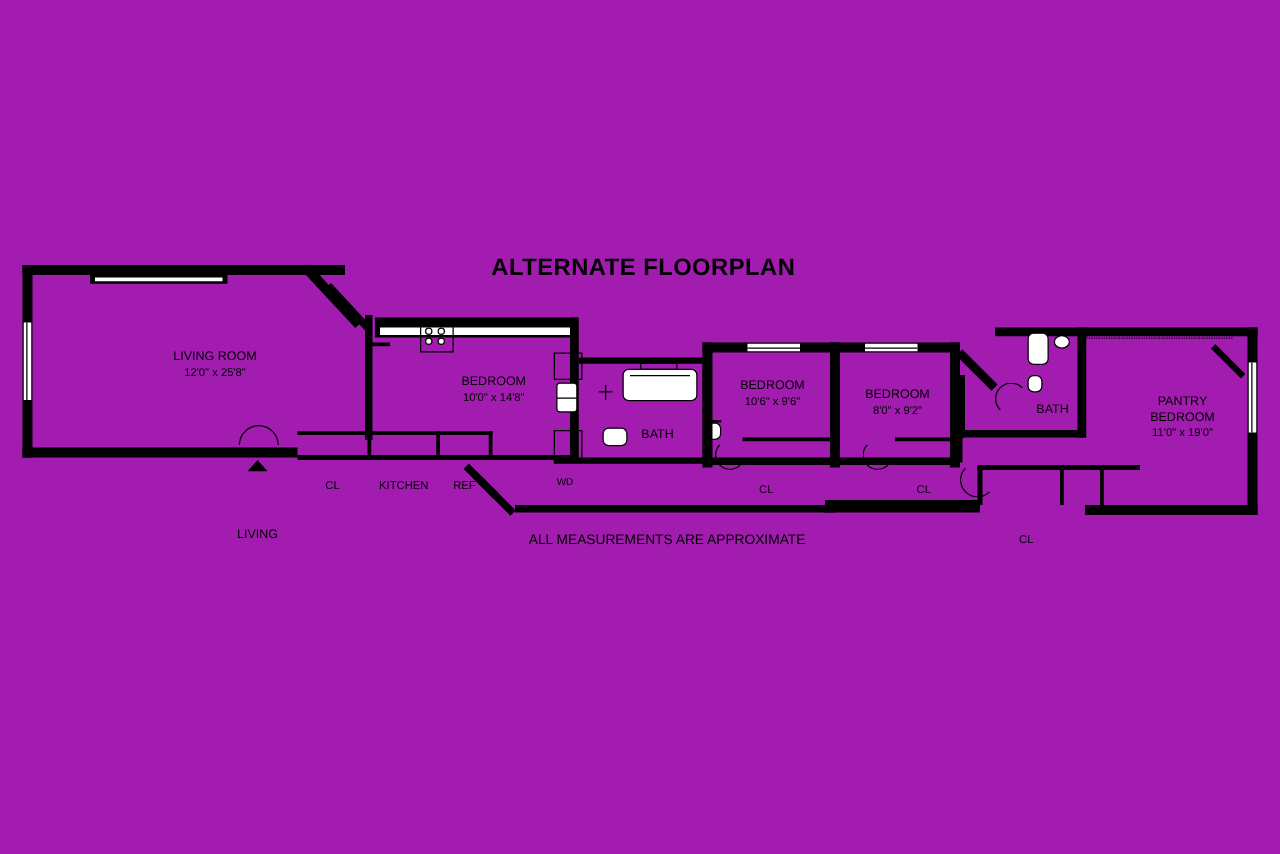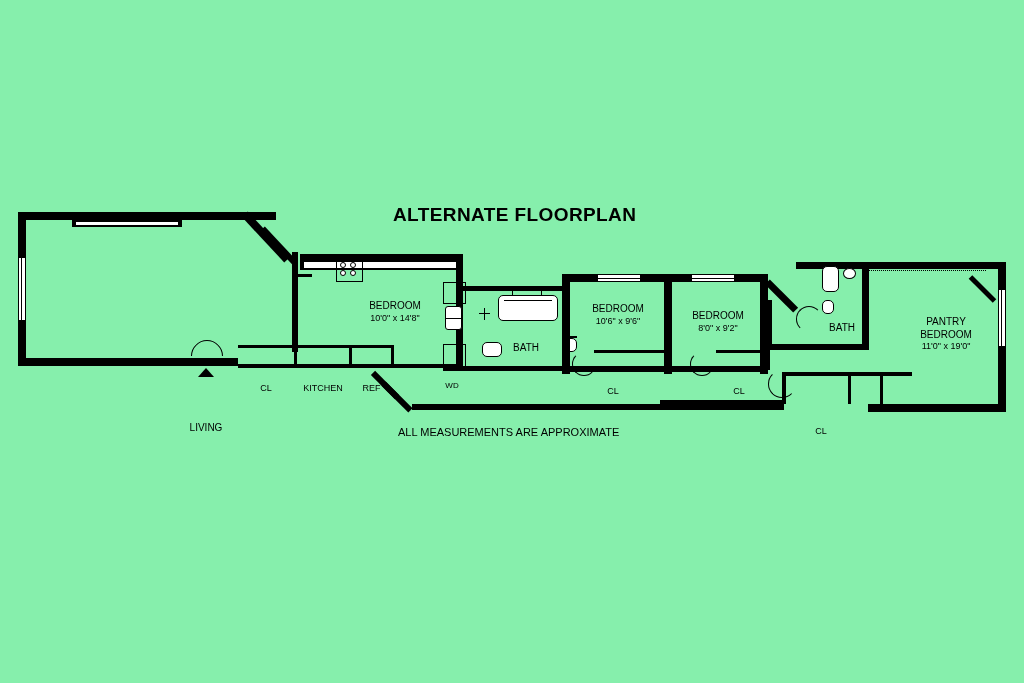--- a/index.html
+++ b/index.html
@@ -4,38 +4,38 @@
 <style>
   html, body {
     margin: 0;
     padding: 0;
     background: #ffffff;
   }
   #page {
     position: relative;
     width: 1024px;
     height: 683px;
-    background: #86efac;
+    background: #a21caf;
     font-family: "Liberation Sans", sans-serif;
     overflow: hidden;
   }
   
   .title {
     position: absolute;
     left: 393px;
     top: 204px;
     font-size: 19px;
     font-weight: bold;
     letter-spacing: 0.4px;
     color: #000;
     white-space: nowrap;
   }
   .footnote {
     position: absolute;
-    left: 398px;
+    left: 423px;
     top: 426px;
     font-size: 11px;
     color: #000;
     white-space: nowrap;
   }
   .room-label {
     position: absolute;
     text-align: center;
     color: #000;
     white-space: nowrap;
@@ -121,20 +121,24 @@
   <div class="thin" style="left:76px; top:222px; width:102px; height:3px; background:#fff;"></div>
 
   <div class="thin" style="left:19px; top:258px; width:6px; height:62px; background:#fff;"></div>
   <div class="hairline" style="left:21px; top:258px; width:1px; height:62px;"></div>
 
   <div class="wall" style="left:262px; top:206px; width:8px; height:62px; transform: rotate(-43deg); transform-origin: 50% 50%;"></div>
   <div class="wall" style="left:276px; top:222px; width:6px; height:48px; transform: rotate(-43deg); transform-origin: 50% 50%;"></div>
 
   <div class="wall" style="left:292px; top:252px; width:6px; height:100px;"></div>
 
+  <div class="room-label" style="left:92px; top:280px; width:160px;">
+    <span class="name">LIVING ROOM</span>
+    <span class="dims">12'0" x 25'8"</span>
+  </div>
 
   <div class="door-arc" style="left:191px; top:340px; width:30px; height:30px; transform: rotate(45deg);"></div>
   <div class="tri" style="left:198px; top:368px; border-left:8px solid transparent; border-right:8px solid transparent; border-bottom:9px solid #000;"></div>
   <div class="tag tag-big" style="left:186px; top:390px; width:40px;">LIVING</div>
 
   <div class="wall" style="left:238px; top:345px; width:156px; height:3px;"></div>
   <div class="wall" style="left:238px; top:364px; width:156px; height:4px;"></div>
   <div class="wall" style="left:294px; top:345px; width:3px; height:23px;"></div>
   <div class="wall" style="left:349px; top:345px; width:3px; height:23px;"></div>
   <div class="wall" style="left:391px; top:345px; width:3px; height:23px;"></div>

